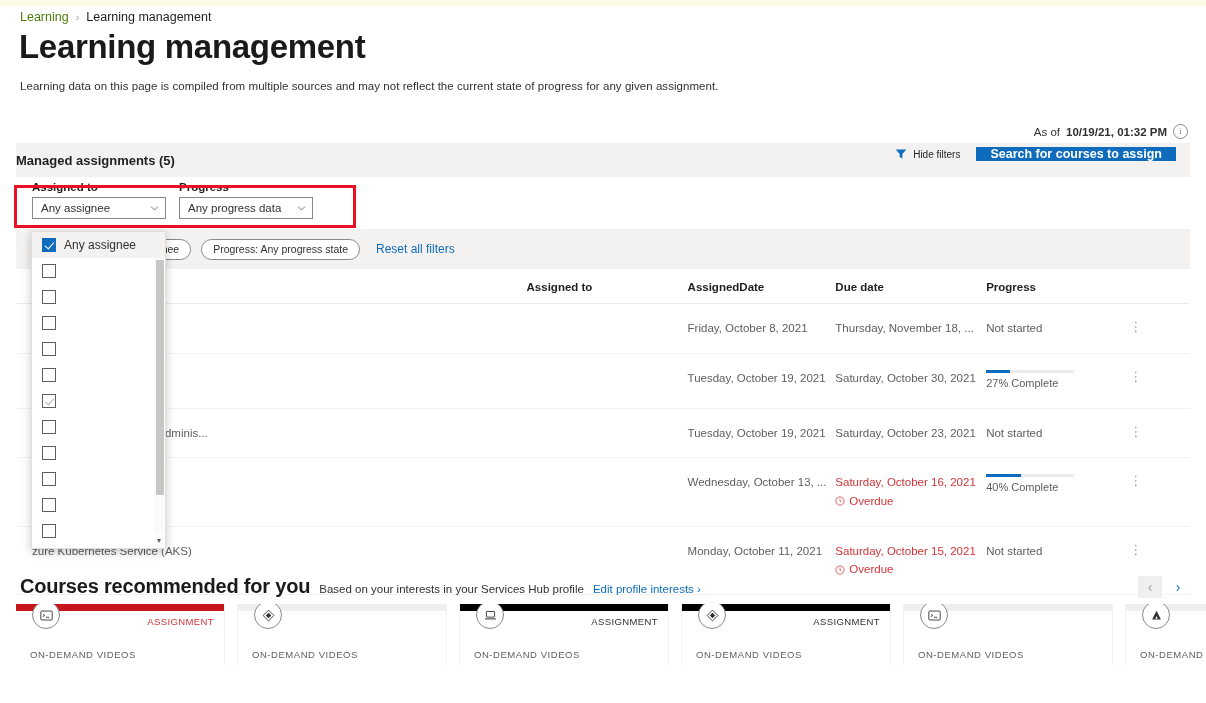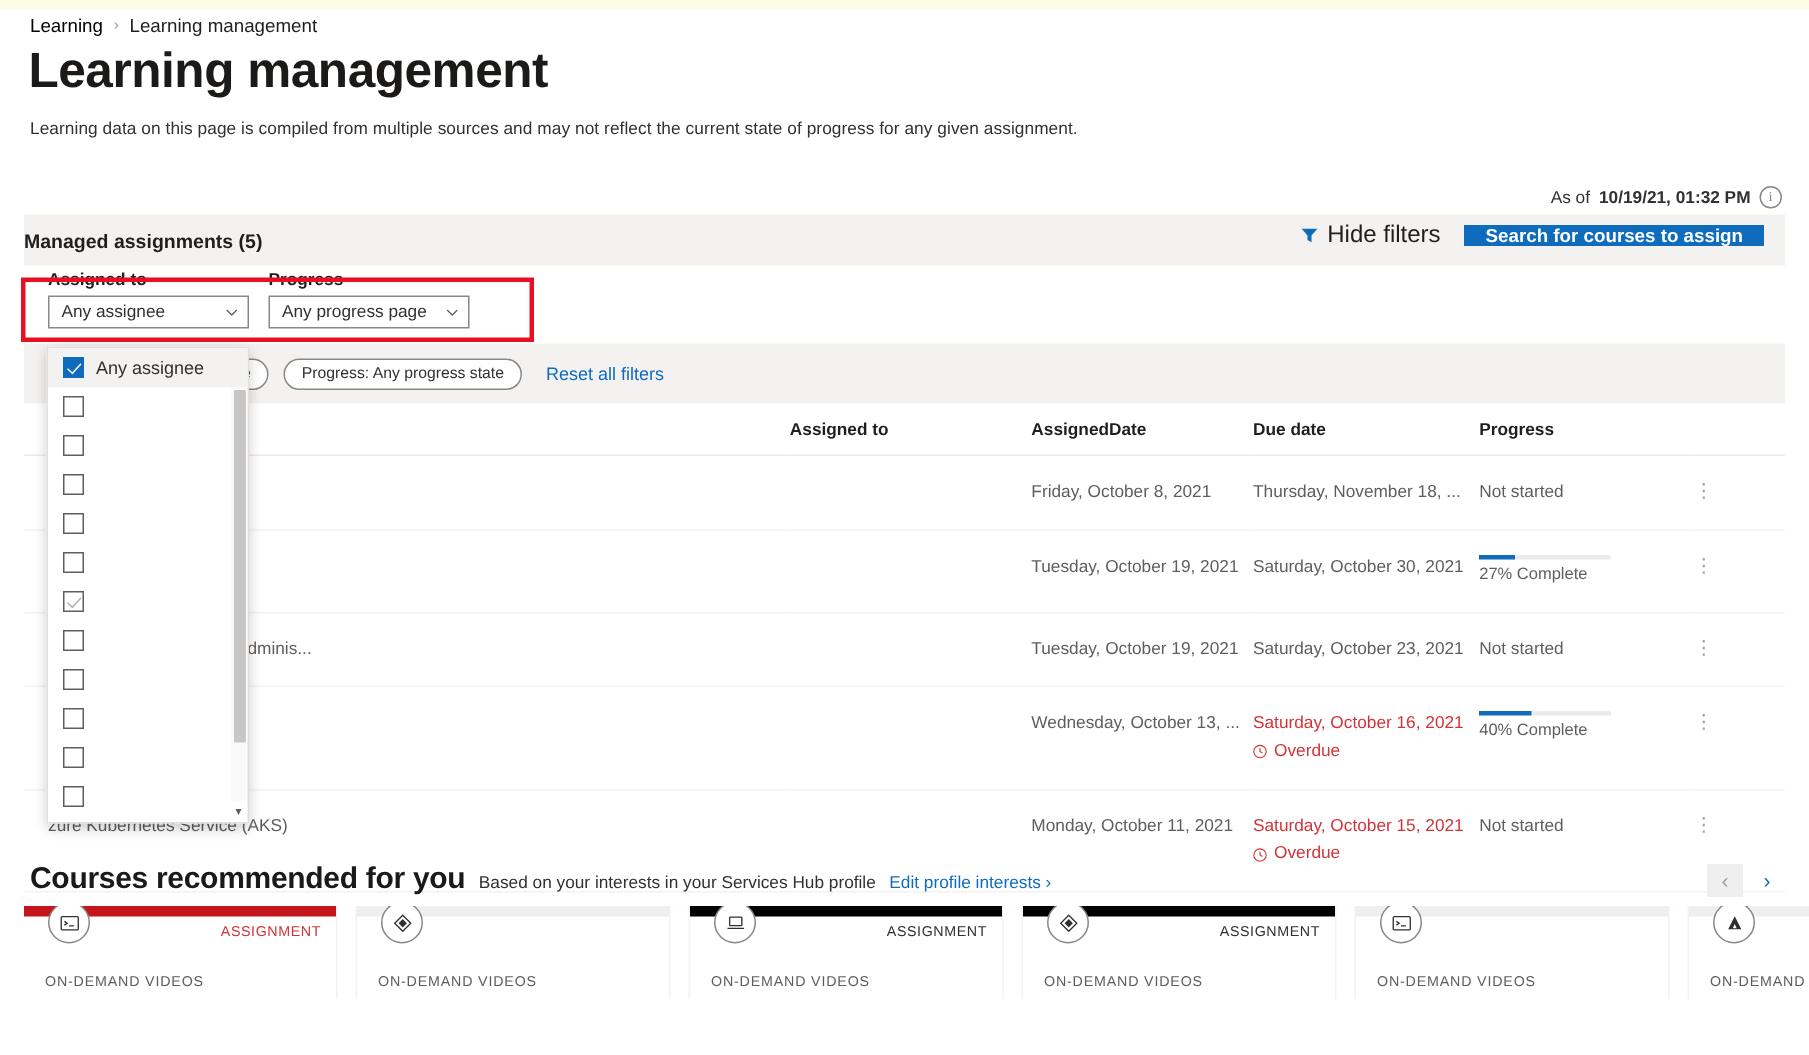--- a/index.html
+++ b/index.html
@@ -28,21 +28,21 @@
   .breadcrumb {
     position: absolute;
     top: 10px;
     left: 20px;
     font-size: 12.5px;
     display: flex;
     align-items: center;
     gap: 7px;
   }
   .bc-link {
-    color: #000000;
+    color: #4d7c0f;
     cursor: pointer;
   }
   .bc-sep {
     color: #a19f9d;
     font-size: 11px;
   }
   .bc-current { color: #201f1e; }
   
   .page-title {
     position: absolute;
@@ -112,21 +112,21 @@
     right: 14px;
     top: 1px;
     display: flex;
     align-items: center;
     gap: 12px;
   }
   .hide-filters {
     display: flex;
     align-items: center;
     gap: 6px;
-    font-size: 16px;
+    font-size: 10px;
     color: #201f1e;
     cursor: pointer;
     padding: 4px 4px;
   }
   .funnel {
     width: 12px; height: 12px;
     display: block;
   }
   .btn-primary {
     background: #0f6cbd;
@@ -189,21 +189,21 @@
     box-sizing: border-box;
     z-index: 40;
     pointer-events: none;
   }
   
   .chips-row {
     background: #f3f2f1;
     height: 40px;
     display: flex;
     align-items: center;
-    padding-left: 16px;
+    padding-left: 28px;
     gap: 10px;
   }
   .chip {
     border: 1px solid #8a8886;
     border-radius: 13px;
     height: 19px;
     padding: 0 11px;
     font-size: 10.5px;
     color: #323130;
     display: flex;
@@ -526,21 +526,21 @@
         <span>
           <svg class="chev" viewBox="0 0 12 12" aria-hidden="true">
             <path d="M1.5 3.5L6 8l4.5-4.5" fill="none" stroke="#605e5c" stroke-width="1.1"></path>
           </svg>
         </span>
       </div>
     </div>
     <div class="filter-field f2">
       <div class="filter-label">Progress</div>
       <div class="combo">
-        <span>Any progress page</span>
+        <span>Any progress data</span>
         <span>
           <svg class="chev" viewBox="0 0 12 12" aria-hidden="true">
             <path d="M1.5 3.5L6 8l4.5-4.5" fill="none" stroke="#605e5c" stroke-width="1.1"></path>
           </svg>
         </span>
       </div>
     </div>
   </div>
 
   <div class="chips-row">

